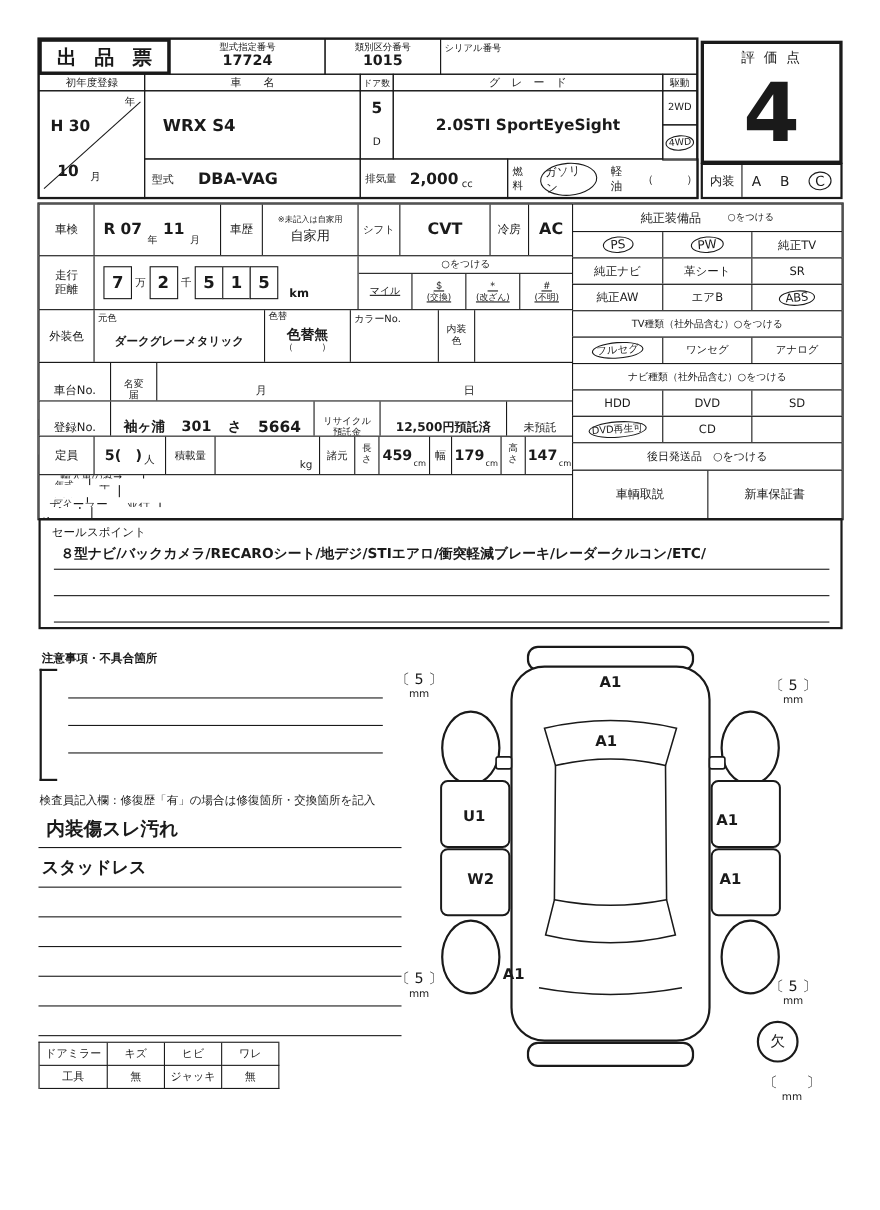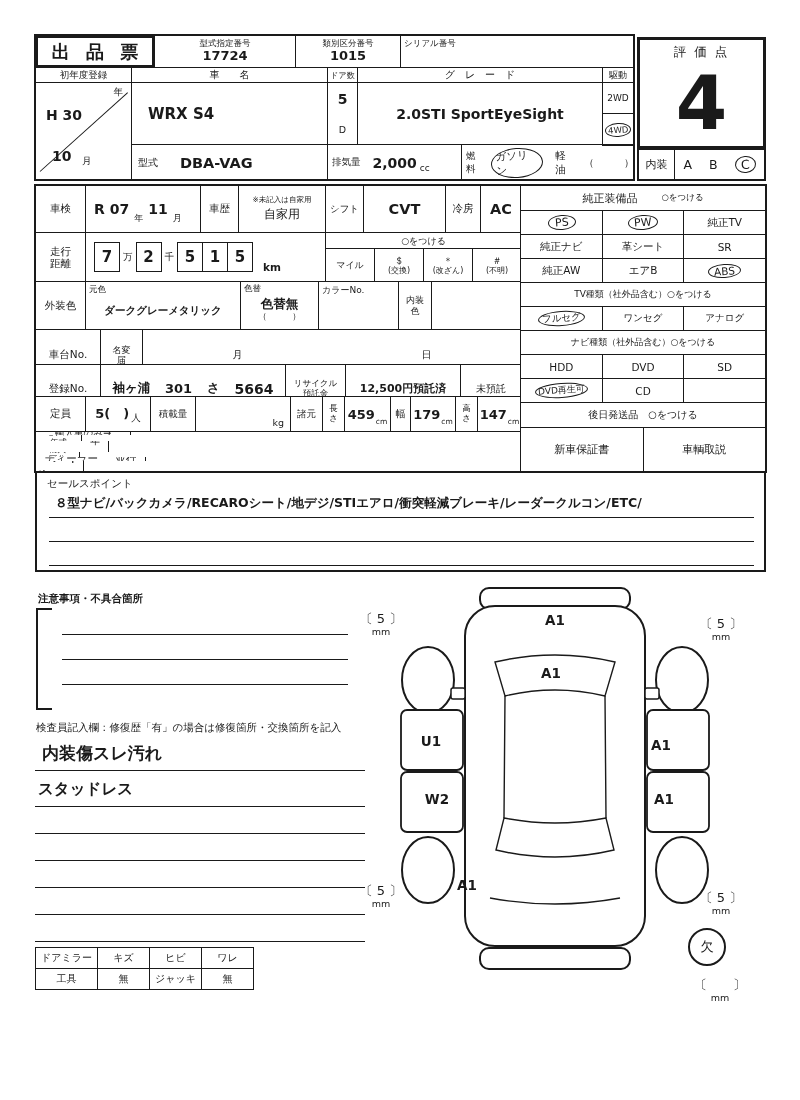--- a/index.html
+++ b/index.html
@@ -129,21 +129,21 @@
       <span style="font-size:9.5px;margin:0 3px;">万</span>
       <span class="dbox">2</span>
       <span style="font-size:9.5px;margin:0 3px;">千</span>
       <span class="dbox">5</span>
       <span class="dbox" style="margin-left:-1px;">1</span>
       <span class="dbox" style="margin-left:-1px;">5</span>
       <span style="font-size:10.5px;margin-left:10px;align-self:flex-end;margin-bottom:8px;font-weight:bold;">km</span>
     </div>
     <div class="c" style="flex:1;flex-direction:column;align-items:stretch;justify-content:flex-start;padding:0;">
       <div style="height:16px;line-height:16px;border-bottom:1px solid #1a1a1a;font-size:9px;text-align:center;">○をつける</div>
-      <div style="flex:1;display:flex;">
+      <div style="flex:1;display:flex;text-decoration:underline;">
         <div class="mc" style="font-size:9px;">
             <span>マイル</span>
           </div>
         <div class="mc">
           <span style="font-size:9.5px;">＄</span>
           <span style="font-size:8px;">(交換)</span>
         </div>
         <div class="mc">
           <span style="font-size:9.5px;">＊</span>
           <span style="font-size:8px;">(改ざん)</span>
@@ -308,22 +308,22 @@
     <div class="c" style="flex:1;">
         <span class="oval" style="font-size:9px;padding:0 2px;">DVD再生可</span>
       </div>
     <div class="c" style="flex:1;font-size:10.5px;">CD</div>
     <div class="c" style="flex:1;"></div>
   </div>
   <div class="row" style="left:520px;top:402px;width:246px;height:26px;">
     <div class="c" style="flex:1;font-size:10px;">後日発送品　○をつける</div>
   </div>
   <div class="row" style="left:520px;top:427px;width:246px;height:45px;">
+    <div class="c" style="flex:1;font-size:11px;">車輌取説</div>
     <div class="c" style="flex:1;font-size:11px;">新車保証書</div>
-    <div class="c" style="flex:1;font-size:11px;">車輌取説</div>
   </div>
 
   <div class="abs" style="left:35px;top:471px;width:731px;height:101px;border:2px solid #1a1a1a;">
     <div class="abs" style="left:10px;top:4px;font-size:10.5px;">セールスポイント</div>
     <div class="abs b" style="left:18px;top:22px;font-size:12.5px;">８型ナビ/バックカメラ/RECAROシート/地デジ/STIエアロ/衝突軽減ブレーキ/レーダークルコン/ETC/</div>
     <div class="line" style="left:12px;top:44px;width:705px;"></div>
     <div class="line" style="left:12px;top:68px;width:705px;"></div>
     <div class="line" style="left:12px;top:92px;width:705px;"></div>
   </div>
 

